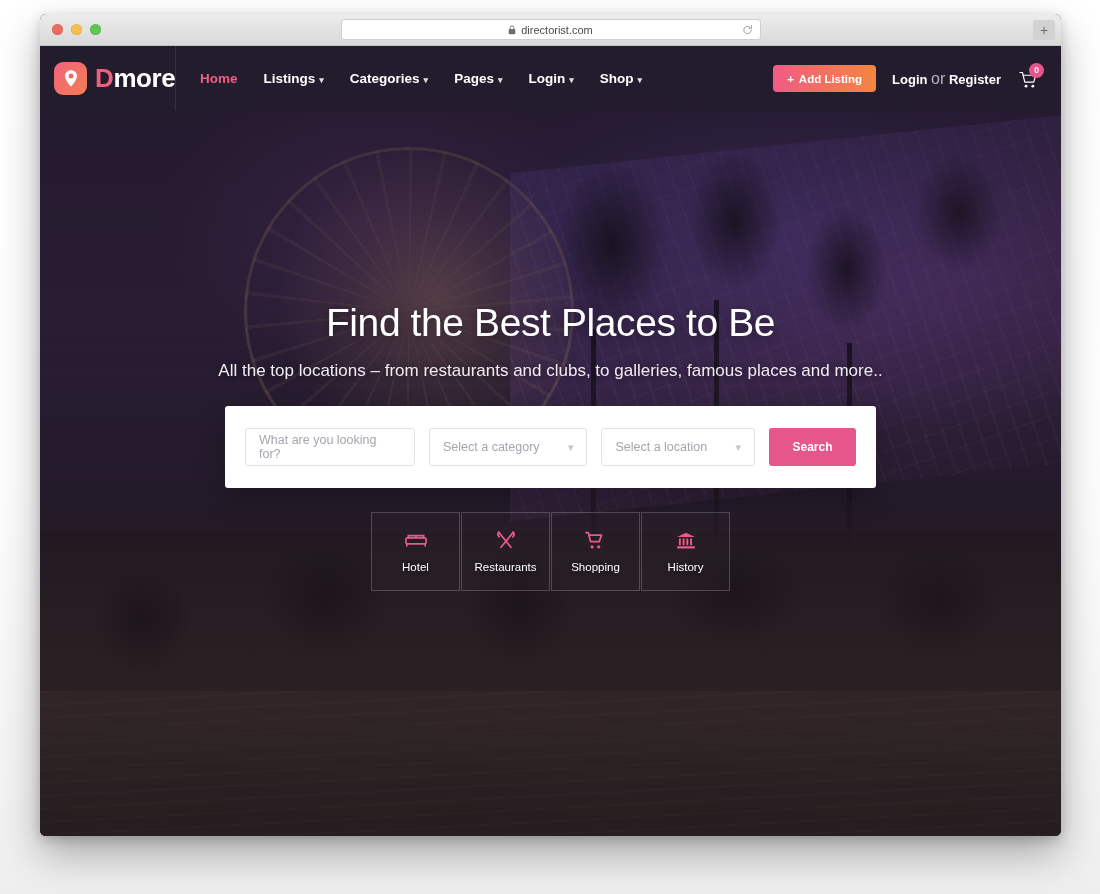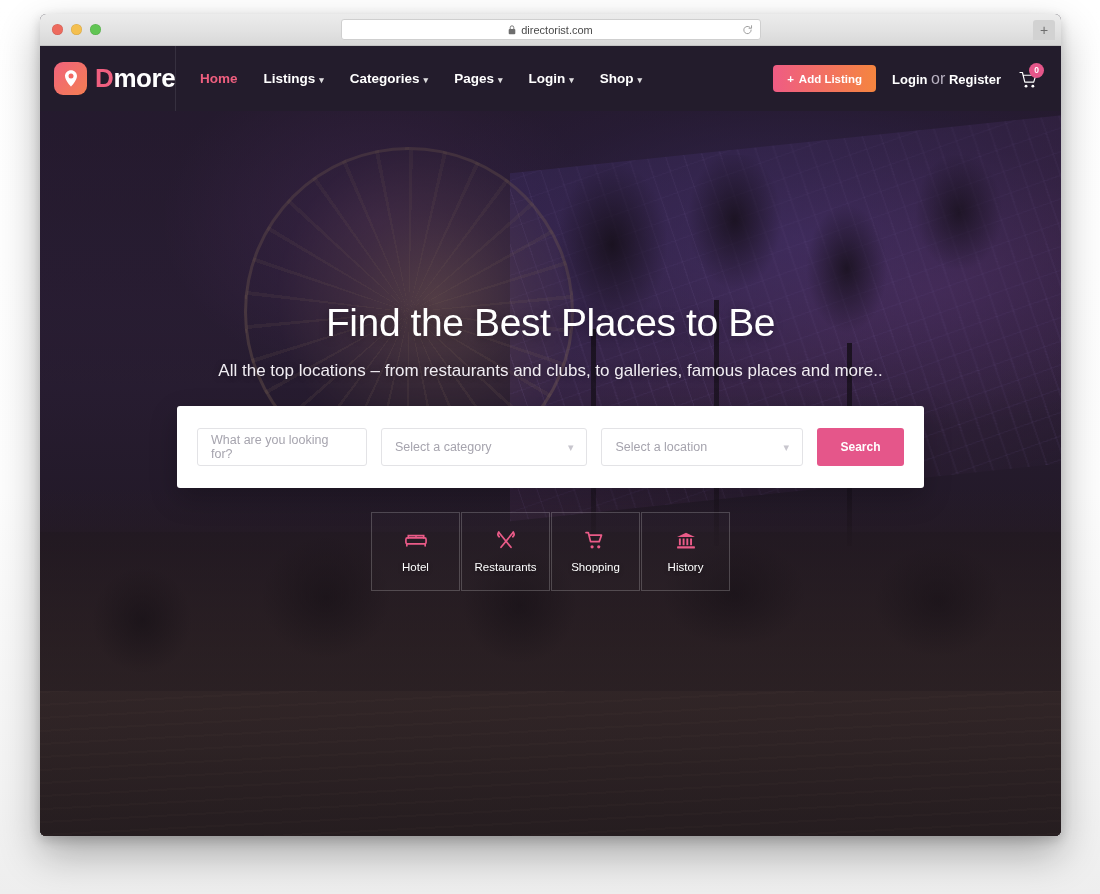--- a/index.html
+++ b/index.html
@@ -279,21 +279,21 @@
     color: #f0ecf2;
     font-size: 17px;
     text-shadow: 0 1px 6px rgba(0,0,0,.4);
   }
 
   
   .search-card {
     position: relative;
     z-index: 5;
     margin: 25px auto 0;
-    width: 747px;
+    width: 651px;
     background: #ffffff;
     border-radius: 3px;
     box-shadow: 0 10px 28px rgba(0,0,0,0.22);
     padding: 22px 20px;
     display: flex;
     gap: 14px;
     align-items: center;
   }
   .field {
     height: 38px;

